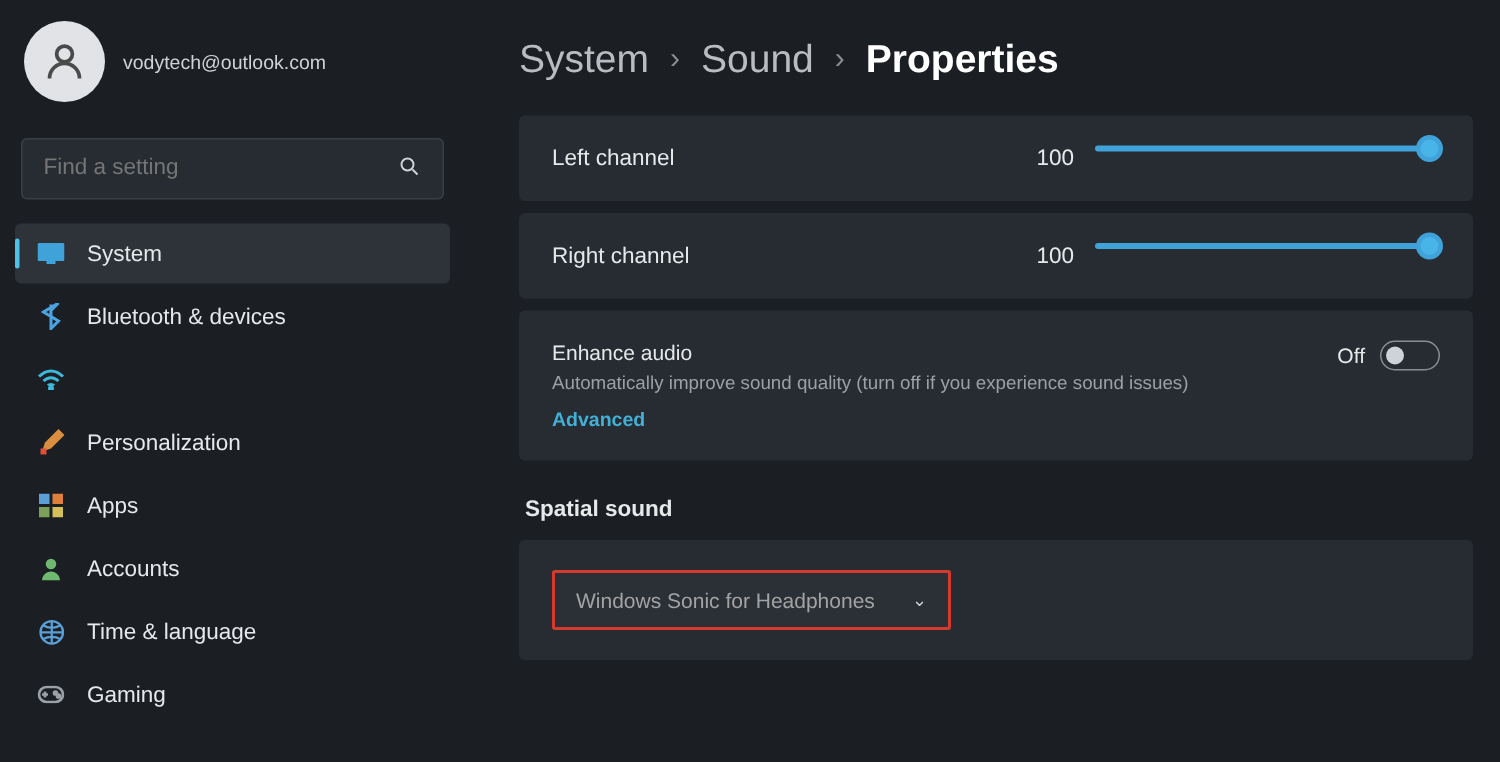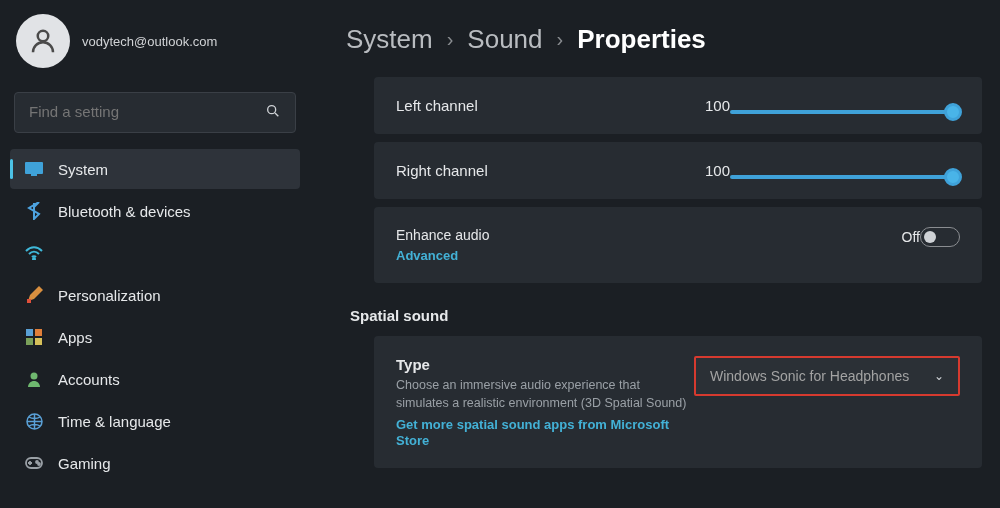--- a/index.html
+++ b/index.html
@@ -45,41 +45,41 @@
 
   .main { flex:1; padding: 24px 18px 0 36px; overflow:hidden; }
   .breadcrumb { display:flex; align-items:center; gap:14px; margin-bottom:22px; }
   .breadcrumb-link { font-size:26px; color:#b9bcc0; font-weight:400; }
   .breadcrumb-sep { color:#8a8d91; font-size:20px; }
   .breadcrumb-current { font-size:26px; color:#fff; font-weight:600; }
 
   .card {
     background:#272c32; border-radius:4px;
     padding:20px 22px; margin-bottom:8px;
-    display:flex; align-items:center; justify-content:space-between;margin-left:28px;
+    display:flex; align-items:center; justify-content:space-between;
   }
   .card-label { font-size:15px; color:#e6e8ea; }
-  .slider-group { display:flex; align-items:flex-end; flex:1; justify-content:flex-end; }
+  .slider-group { display:flex; align-items:flex-start; gap:14px; flex:1; justify-content:flex-end; }
   .slider-value { font-size:15px; color:#e6e8ea; }
   .slider {
     width:230px; height:4px; background:#3fa2d9; border-radius:2px; position:relative;
   }
   .slider-thumb {
     position:absolute; right:-2px; top:50%; transform:translateY(-50%);
     width:18px; height:18px; background:#49b4e8; border-radius:50%;
     border:3px solid #3fa2d9;
   }
 
   .enhance-card { align-items:flex-start; }
   .enhance-left { max-width:460px; }
   .enhance-title { font-size:14px; color:#e6e8ea; margin-bottom:4px; }
   .enhance-desc { font-size:12.5px; color:#9aa0a6; line-height:1.4; margin-bottom:6px; }
   .link { font-size:13px; color:#43b1d6; font-weight:600; cursor:pointer; }
 
-  .toggle-group { display:flex; align-items:center; }
+  .toggle-group { display:flex; align-items:center; gap:10px; }
   .toggle {
     width:40px; height:20px; border:1px solid #8a8d91; border-radius:10px;
     position:relative; background:transparent;
   }
   .toggle-knob {
     position:absolute; left:3px; top:3px; width:12px; height:12px;
     background:#cfd2d6; border-radius:50%;
   }
 
   .section-title { font-size:15px; font-weight:600; margin:24px 0 12px 4px; }
@@ -228,37 +228,33 @@
         <span class="slider-value">100</span>
         <div class="slider">
           <div class="slider-thumb"></div>
         </div>
       </div>
     </div>
 
     <div class="card enhance-card">
       <div class="enhance-left">
         <div class="enhance-title">Enhance audio</div>
+        <div class="enhance-desc">Automatically improve sound quality (turn off if you experience sound issues)</div>
         <span class="link">Advanced</span>
       </div>
       <div class="toggle-group">
         <span>Off</span>
         <div class="toggle">
           <div class="toggle-knob"></div>
         </div>
       </div>
     </div>
 
     <div class="section-title">Spatial sound</div>
 
     <div class="card type-card">
-      <div class="type-left">
-        <div class="type-title">Type</div>
-        <div class="type-desc">Choose an immersive audio experience that simulates a realistic environment (3D Spatial Sound)</div>
-        <span class="link">Get more spatial sound apps from Microsoft Store</span>
-      </div>
       <div class="dropdown">
         <span class="dropdown-label">Windows Sonic for Headphones</span>
         <span class="chev">⌄</span>
       </div>
     </div>
   </main>
 </div>
 
 </body></html>

